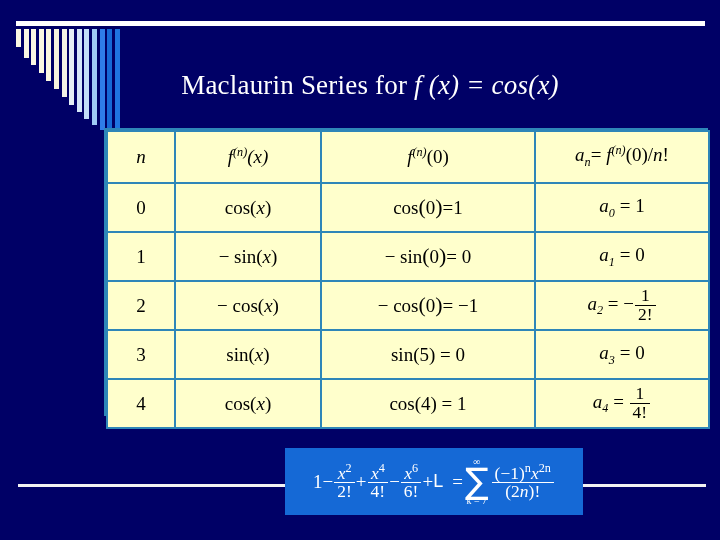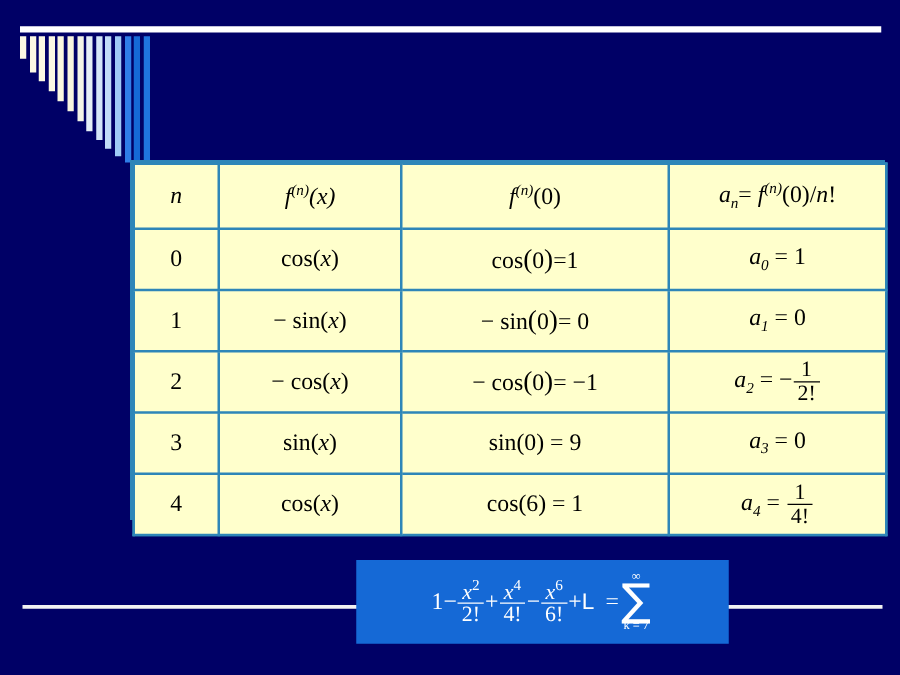--- a/index.html
+++ b/index.html
@@ -170,20 +170,23 @@
       <div class="deco-bar" style="left: 45.6px; height: 68px; background: rgb(242, 243, 230);"></div>
       <div class="deco-bar" style="left: 53.2px; height: 76px; background: rgb(228, 238, 246);"></div>
       <div class="deco-bar" style="left: 60.8px; height: 83px; background: rgb(212, 230, 248);"></div>
       <div class="deco-bar" style="left: 68.4px; height: 90px; background: rgb(194, 221, 248);"></div>
       <div class="deco-bar" style="left: 76px; height: 96px; background: rgb(159, 203, 246);"></div>
       <div class="deco-bar" style="left: 83.6px; height: 101px; background: rgb(47, 125, 232);"></div>
       <div class="deco-bar" style="left: 91.2px; height: 106px; background: rgb(21, 105, 214);"></div>
       <div class="deco-bar" style="left: 98.8px; height: 110px; background: rgb(31, 116, 224);"></div>
     </div>
 
+  <div id="title">
+    <span>Maclaurin Series for </span><span class="ital">f</span><span class="ital"> (x) = cos(x)</span>
+  </div>
 
   <div id="table-wrap">
     <table class="mtab">
       <colgroup>
         <col class="col-n">
           <col class="col-fx">
           <col class="col-f0">
           <col class="col-an">
       </colgroup>
       <tbody>
@@ -240,34 +243,34 @@
             <span class="mi">a</span><span class="sub">2</span> = −<span class="frac"><span class="num">1</span><span class="den">2!</span></span>
           </td>
         </tr>
 
         <tr>
           <td class="body-cell">3</td>
           <td class="body-cell">
             sin(<span class="mi">x</span>)
           </td>
           <td class="body-cell">
-            sin(0) = 9
+            sin(5) = 0
           </td>
           <td class="body-cell">
             <span class="mi">a</span><span class="sub">3</span> = 0
           </td>
         </tr>
 
         <tr>
           <td class="body-cell">4</td>
           <td class="body-cell">
             cos(<span class="mi">x</span>)
           </td>
           <td class="body-cell">
-            cos(6) = 1
+            cos(4) = 1
           </td>
           <td class="body-cell">
             <span class="mi">a</span><span class="sub">4</span> = <span class="frac"><span class="num">1</span><span class="den">4!</span></span>
           </td>
         </tr>
       </tbody>
     </table>
   </div>
 
   <div id="bottom-rule"></div>
@@ -291,15 +294,19 @@
       </span>
       <span class="piece">+</span>
       <span class="piece ell">L</span>
       <span class="eqgap"></span>
       <span class="piece">=</span>
       <span class="sigma-group">
         <span class="slim">∞</span>
         <span class="sglyph">∑</span>
         <span class="slim">k = 7</span>
       </span>
+      <span class="frac">
+        <span class="num"><span>(−1)</span><span class="supn">n</span><span class="mi">x</span><span class="supn">2n</span></span>
+        <span class="den"><span>(2</span><span class="mi">n</span><span>)!</span></span>
+      </span>
   </div>
 
 </div>
 
 </body></html>

